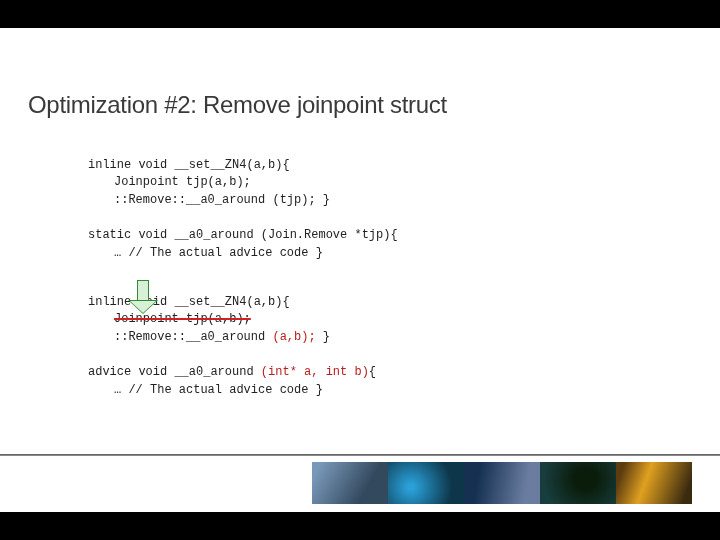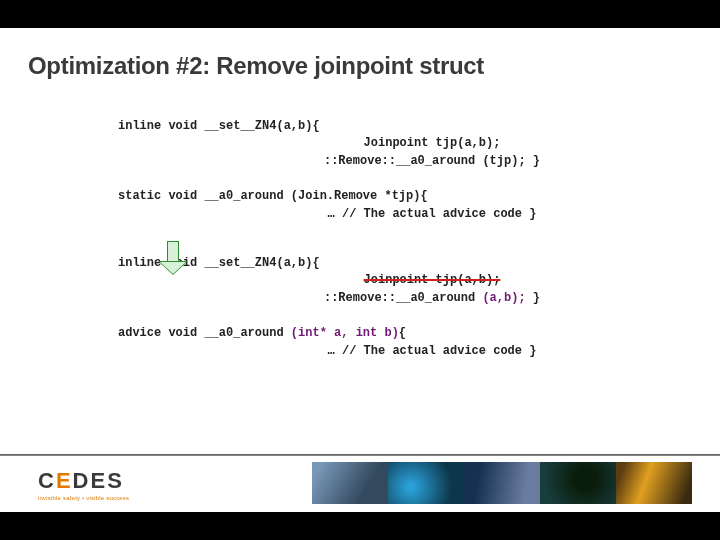--- a/index.html
+++ b/index.html
@@ -15,34 +15,34 @@
     position: absolute;
     top: 28px;
     left: 0;
     width: 720px;
     height: 484px;
     background: #fff;
   }
   .title {
     padding: 24px 28px 8px 28px;
     font-size: 24px;
-    font-weight: bold;
+    font-weight: normal;
     color: #3a3a3a;
     letter-spacing: -0.3px;
+    margin-top: 39px;
   }
   .content {
-    padding: 30px 0 0 118px;
+    padding: 30px 0 0 88px;
     font-family: "Courier New", Courier, monospace;
     font-size: 12px;
     line-height: 1.45;
     color: #222;
-    font-weight: bold;
   }
   .block { margin-bottom: 18px; }
-  .indent { padding-left: 26px; text-align: center; }
+  .indent { padding-left: 26px; }
   .arrow {
     margin: 6px 0 14px 40px;
     width: 0; height: 0;
     position: relative;
   }
   .arrow .shaft {
     width: 12px; height: 20px;
     background: #d8f0d8;
     border: 1px solid #2e8b2e;
     border-bottom: none;
@@ -62,21 +62,21 @@
     width: 0; height: 0;
     border-left: 13px solid transparent;
     border-right: 13px solid transparent;
     border-top: 12px solid #d8f0d8;
   }
   .strike {
     text-decoration: line-through;
     text-decoration-color: #d02020;
     text-decoration-thickness: 1.5px;
   }
-  .red { color: #701a75; }
+  .red { color: #b91c1c; }
   .footer-rule {
     position: absolute;
     left: 0; right: 0; bottom: 56px;
     height: 2px;
     background: linear-gradient(#555,#999);
   }
   .footer {
     position: absolute;
     left: 0; right: 0; bottom: 0;
     height: 56px;
@@ -152,24 +152,20 @@
     <div class="block">
       <div><span>advice void __a0_around </span><span class="red">(int* a, int b)</span><span>{</span></div>
       <div class="indent">… // The actual advice code }</div>
     </div>
 
   </div>
 
   <div class="footer-rule"></div>
 
   <div class="footer">
-    <div class="logo">
-      <div class="logo-text"><span>C</span><span class="orange">E</span><span>DES</span></div>
-      <div class="logo-sub">invisible safety • visible success</div>
-    </div>
     <div class="photostrip">
       <div class="photo p1"></div>
       <div class="photo p2"></div>
       <div class="photo p3"></div>
       <div class="photo p4"></div>
       <div class="photo p5"></div>
     </div>
   </div>
 </div>
 

